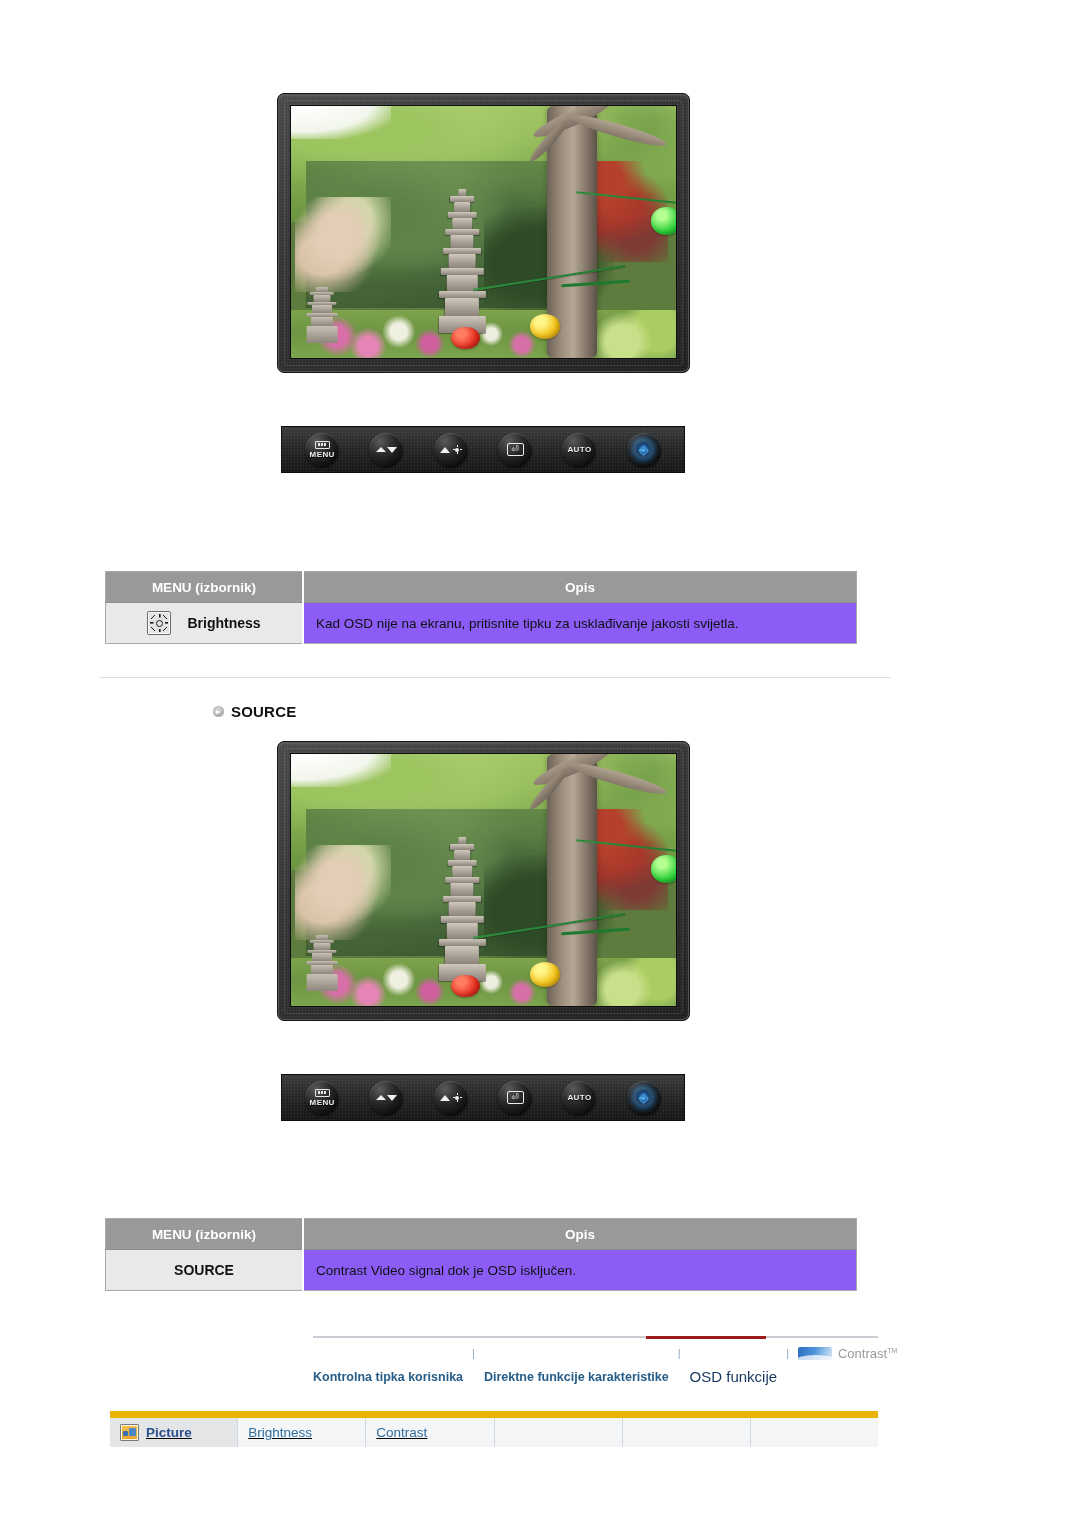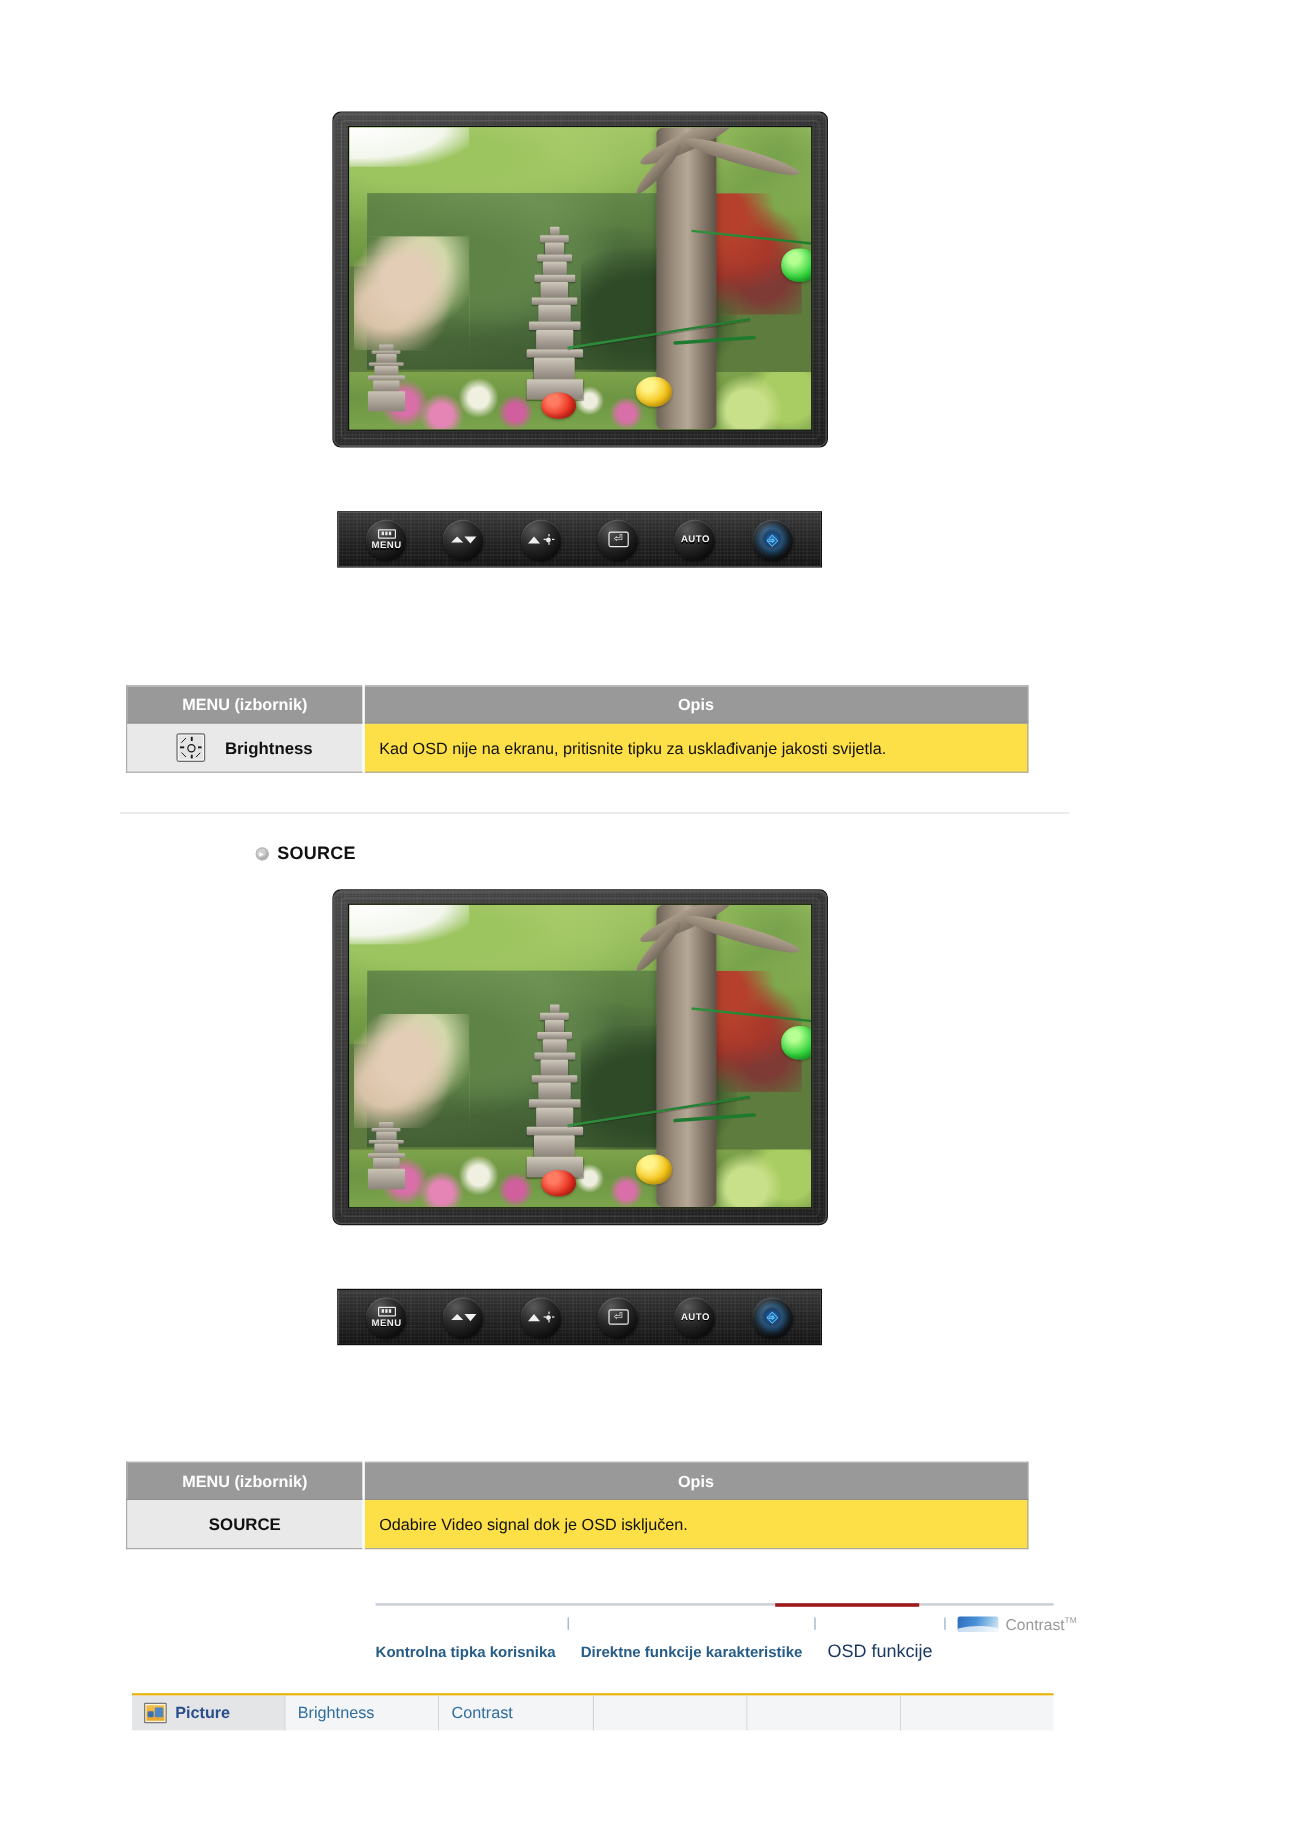--- a/index.html
+++ b/index.html
@@ -374,21 +374,21 @@
     border-bottom: 1px solid #8f8f8f;
     text-align: center;
     padding: 0;
   }
   .spec-table th:last-child { border-right: none; }
   .spec-table td {
     height: 40px;
     padding: 0 12px;
     color: #111;
     vertical-align: middle;
-    background: #fde047;
+    background: #8b5cf6;
   }
   .spec-table td.menu-cell {
     background: #e9e9e9;
     border-right: 2px solid #ffffff;
     text-align: center;
     font-weight: bold;
     padding: 0 8px;
   }
   .menu-cell-inner {
     display: flex;
@@ -500,22 +500,23 @@
   .mt-text sup { font-size: 7px; vertical-align: super; }
 
   
   .tabstrip {
     position: absolute;
     left: 110px;
     top: 1411px;
     width: 768px;
     height: 29px;
     display: flex;
-    border-top: 2px solid #eab308;
+    border-top: 7px solid #eab308;
     box-sizing: content-box;
+    text-decoration: underline;
   }
   .tab {
     flex: 1 1 0;
     border-right: 1px solid #d3d6db;
     background: #f4f5f7;
     display: flex;
     align-items: center;
     gap: 7px;
     padding: 0 10px;
     box-sizing: border-box;
@@ -762,21 +763,21 @@
       <th>Opis</th>
     </tr>
   </thead>
   <tbody>
     <tr>
       <td class="menu-cell">
         <span class="menu-cell-inner">
           <span class="menu-label">SOURCE</span>
         </span>
       </td>
-      <td>Odabire Video signal dok je OSD isključen.</td>
+      <td>Contrast Video signal dok je OSD isključen.</td>
     </tr>
   </tbody>
 </table>
 
 <div class="crumb-top-rule"></div>
 <div class="crumb-active-rule" style="left:646px; width:120px;"></div>
 <div class="crumbnav">
   <span class="crumb">Kontrolna tipka korisnika</span>
   <span class="crumb-sep">|</span>
   <span class="crumb">Direktne funkcije karakteristike</span>

